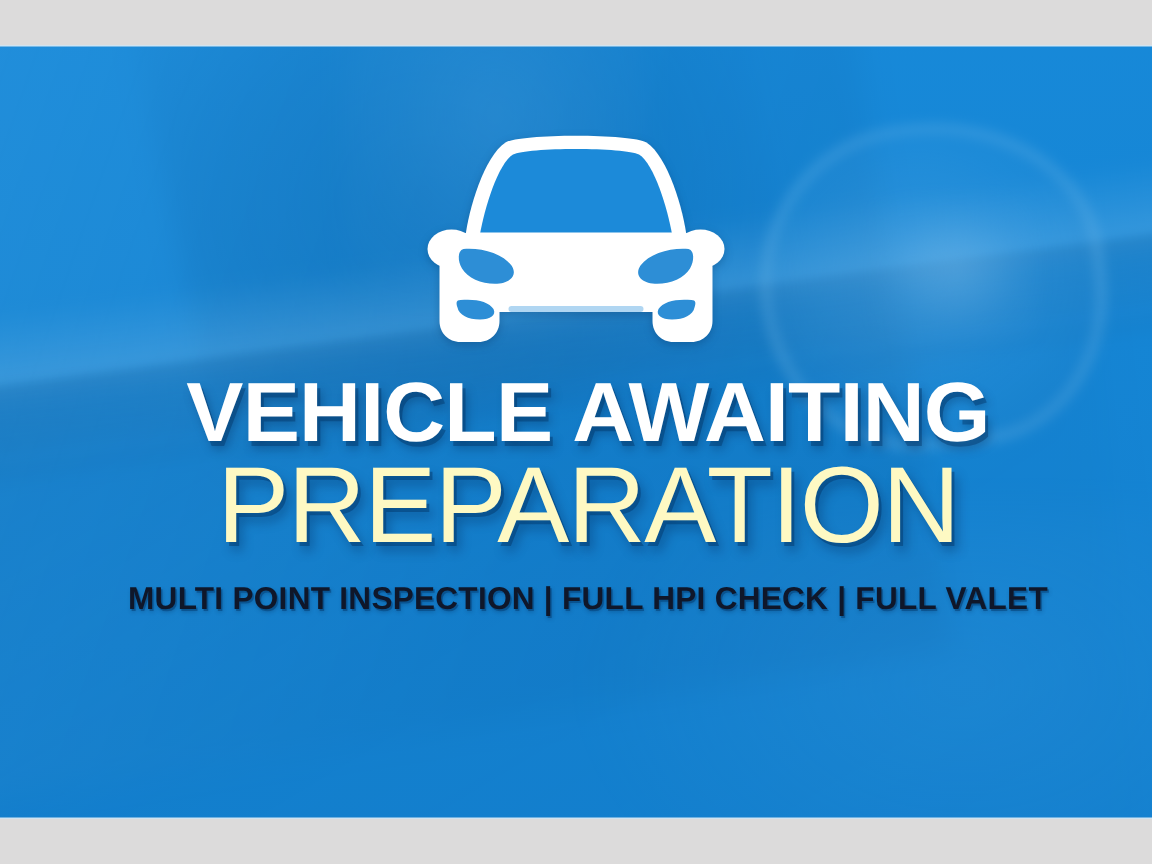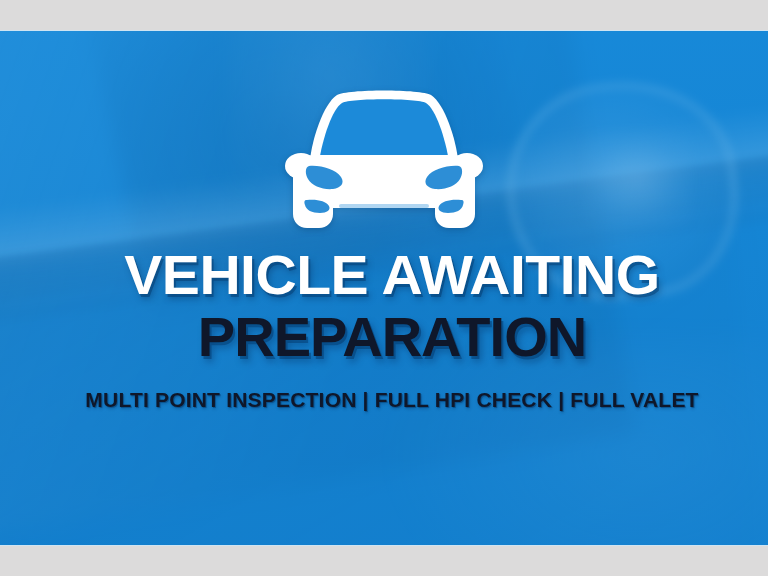--- a/index.html
+++ b/index.html
@@ -182,23 +182,23 @@
     font-size:56px;
     line-height:58px;
     letter-spacing:-0.5px;
     transform:scaleX(1.02);
     text-shadow:
       2px 3px 0 rgba(0,48,95,.40),
       3px 5px 6px rgba(0,40,85,.34);
   }
   #headline-line-2{
     display:block;
-    color:#0f172a;
-    font-weight:bold;
-    font-size:56px;
+    color:#fef9c3;
+    font-weight:normal;
+    font-size:72px;
     line-height:74px;
     letter-spacing:-1px;
     margin-top:-4px;
     transform:scaleX(1.0);
     text-shadow:
       2px 3px 0 rgba(0,48,95,.42),
       4px 6px 7px rgba(0,40,85,.36);
   }
   #subtitle-line{
     display:block;

